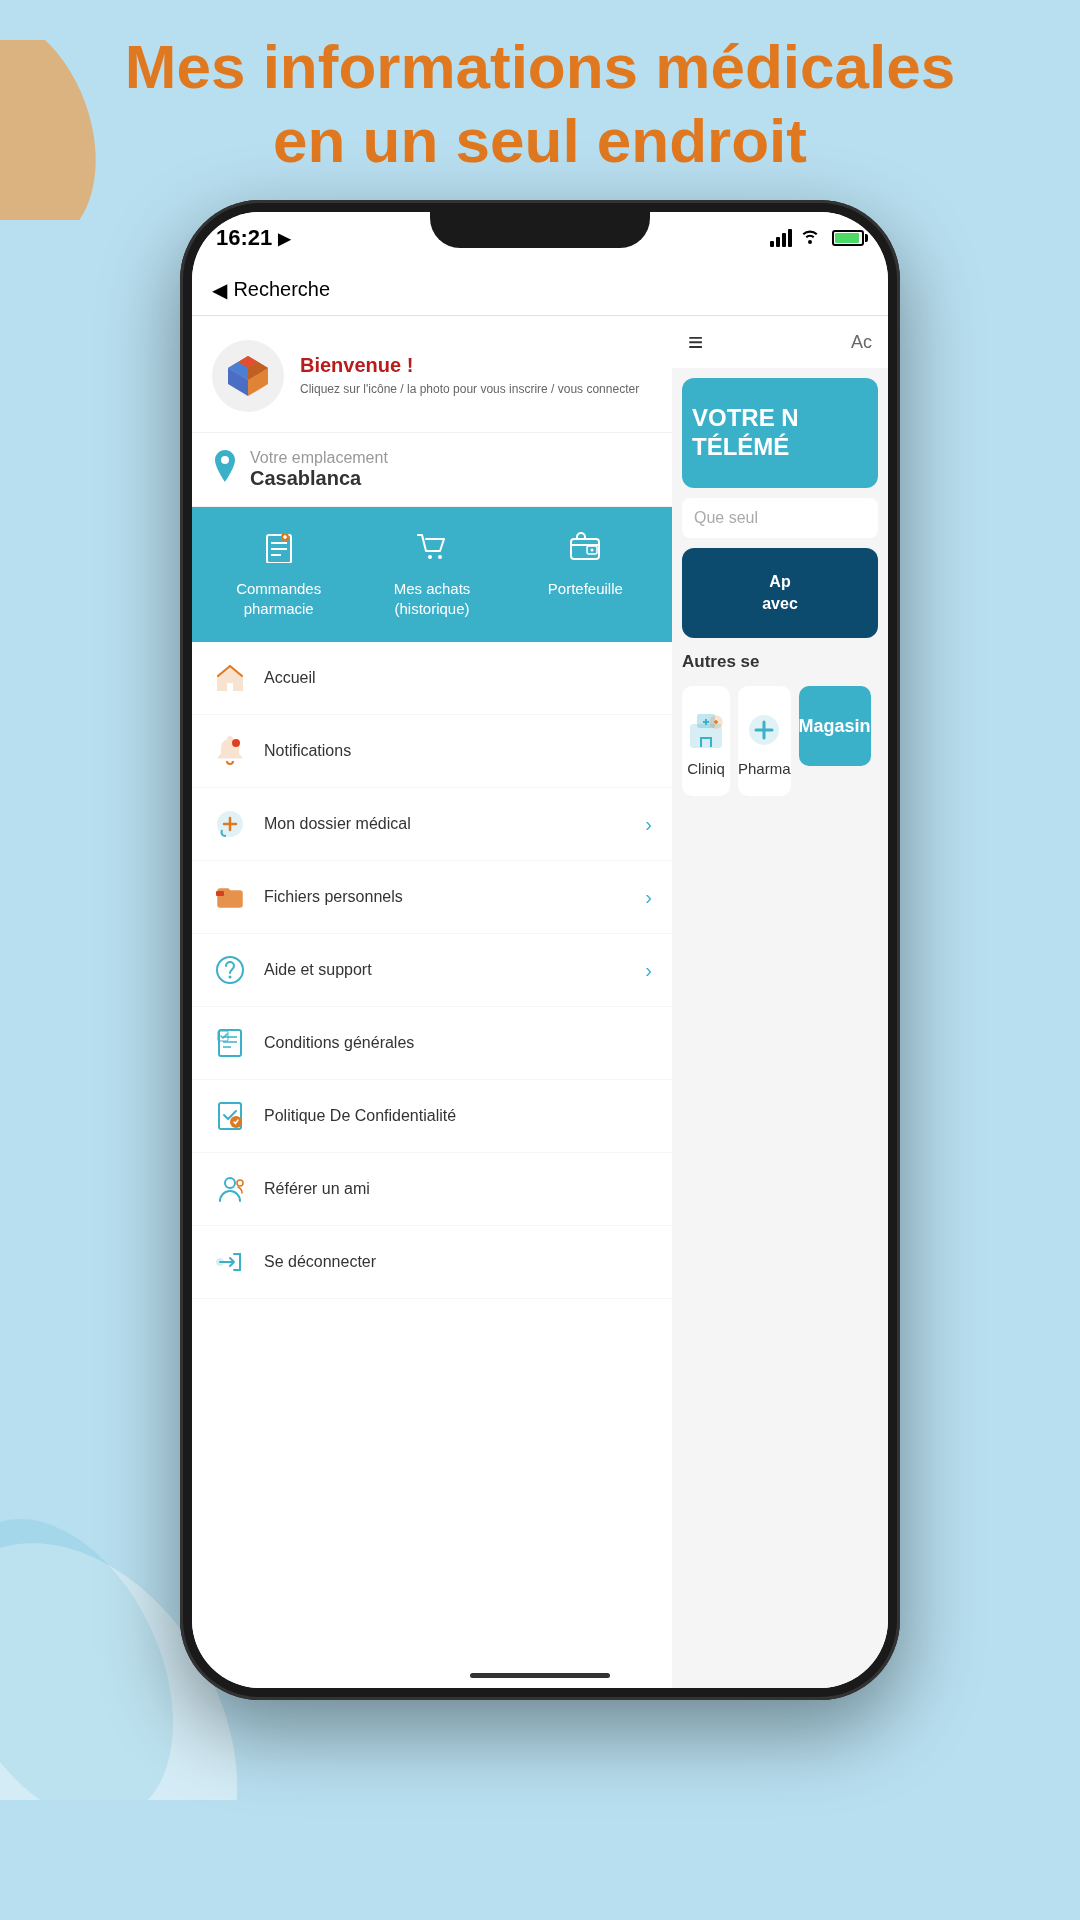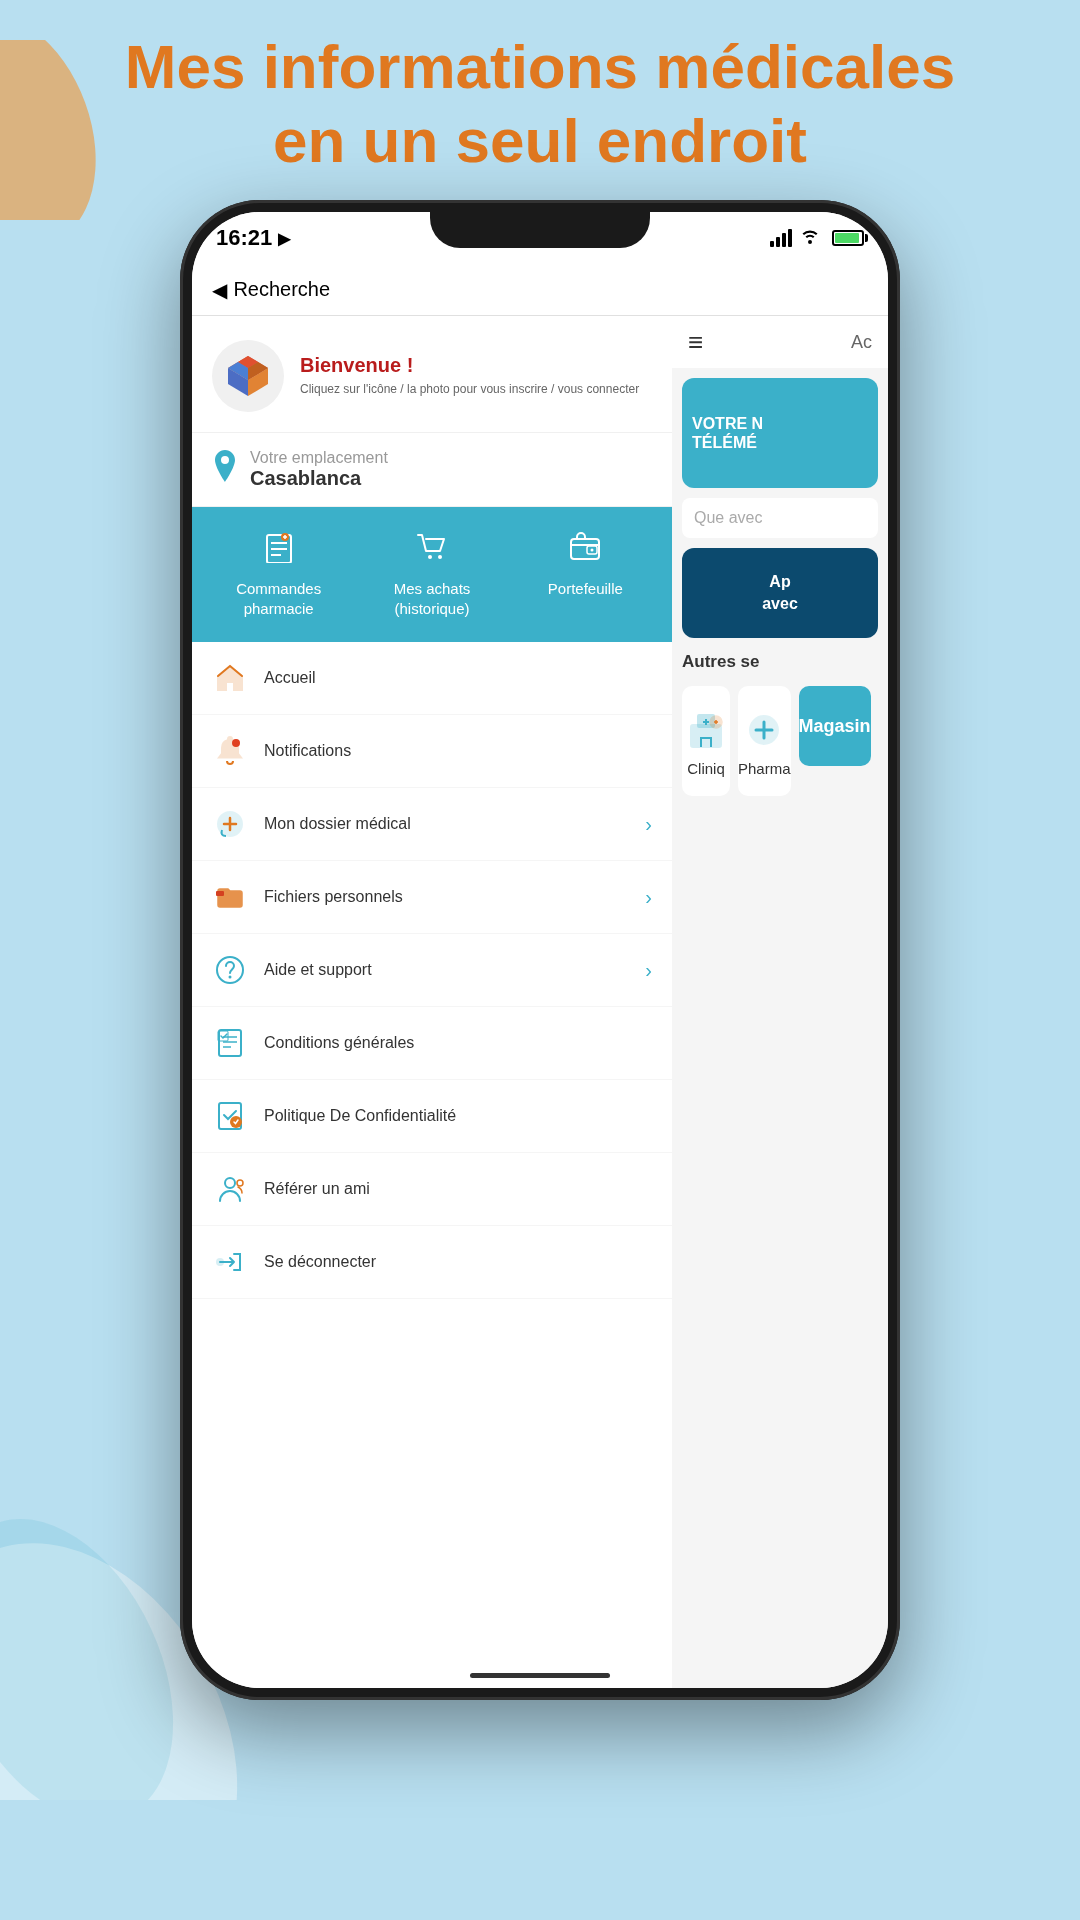--- a/index.html
+++ b/index.html
@@ -709,25 +709,25 @@
       </div>
 
       <div class="main-content">
         <div class="main-header">
           <span class="hamburger-icon">≡</span>
           <span class="main-header-text">Ac</span>
         </div>
         <div class="main-body">
           <div class="banner-card">
             <div style="display:flex;flex-direction:column;align-items:flex-start;padding:10px;width:100%;">
-              <span style="color:white;font-size:16px;font-weight:900;line-height:1.2;">VOTRE N<br>TÉLÉMÉ</span>
+              <span style="color:white;font-size:24px;font-weight:900;line-height:1.2;">VOTRE N<br>TÉLÉMÉ</span>
             </div>
           </div>
           <div class="search-bar">
-            <span class="search-bar-text">Que avec</span>
+            <span class="search-bar-text">Que seul</span>
           </div>
           <div class="cta-card">
             <span class="cta-text">Ap<br>avec</span>
           </div>
           <div class="section-label">Autres se</div>
           <div style="display:flex;flex-direction:row;gap:8px;">
             <div class="service-card">
               <div style="width:48px;height:48px;display:flex;align-items:center;justify-content:center;">
                 <svg width="40" height="40" viewBox="0 0 40 40" fill="none">
                   <rect x="5" y="15" width="30" height="22" rx="2" fill="#3bb0c9" opacity="0.2" stroke="#3bb0c9" stroke-width="2"></rect>

